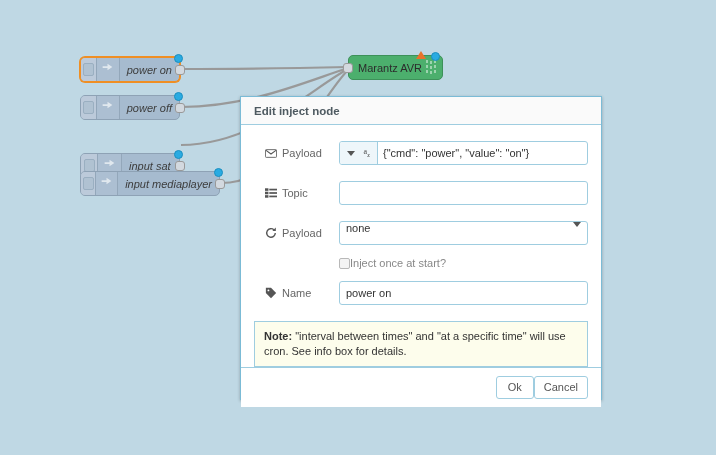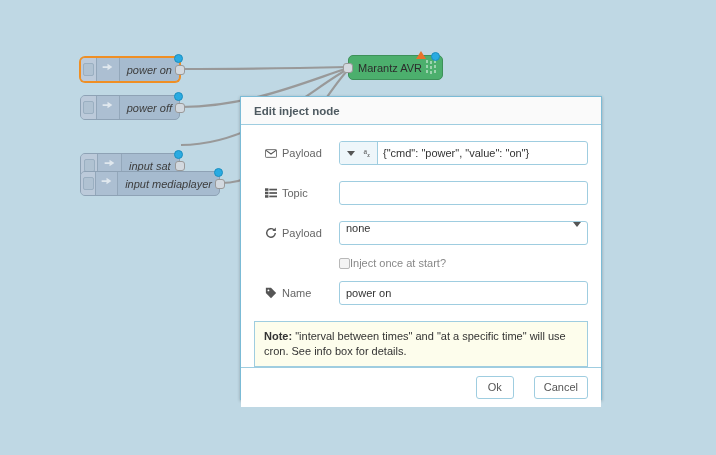--- a/index.html
+++ b/index.html
@@ -298,21 +298,21 @@
     box-sizing: border-box;
   }
   #note b { font-weight: bold; margin-top: 12px; }
 
   #dialog-footer {
     flex: 0 0 40px;
     border-top: 1px solid #9fcde0;
     display: flex;
     align-items: center;
     justify-content: flex-end;
-    gap: 20px;
+    gap: 0;
     padding: 0 13px;
     box-sizing: border-box;
     background: #fff;
   }
   .btn {
     min-width: 38px;
     height: 23px;
     border: 1px solid #9fcde0;
     background: #fff;
     border-radius: 3px;

